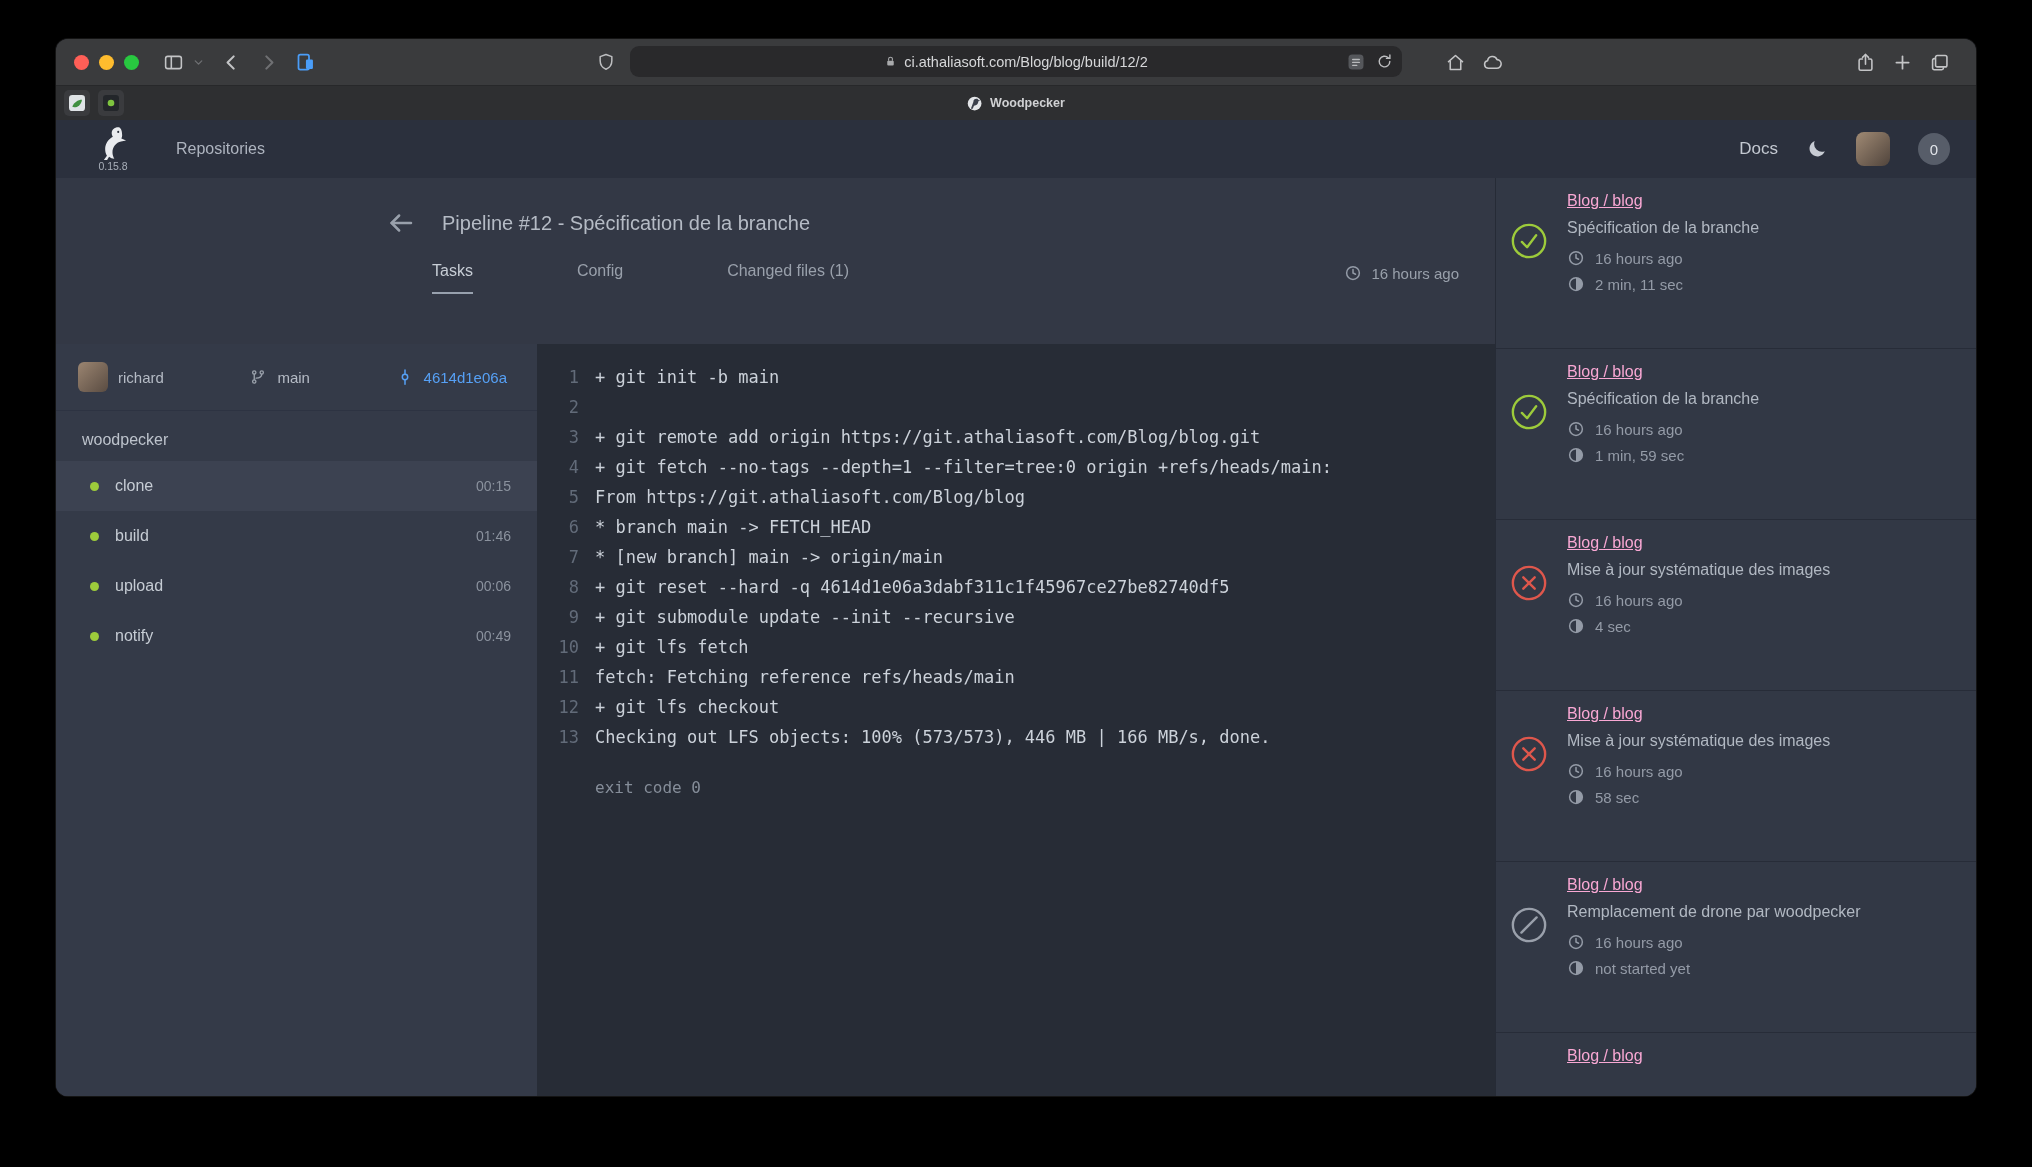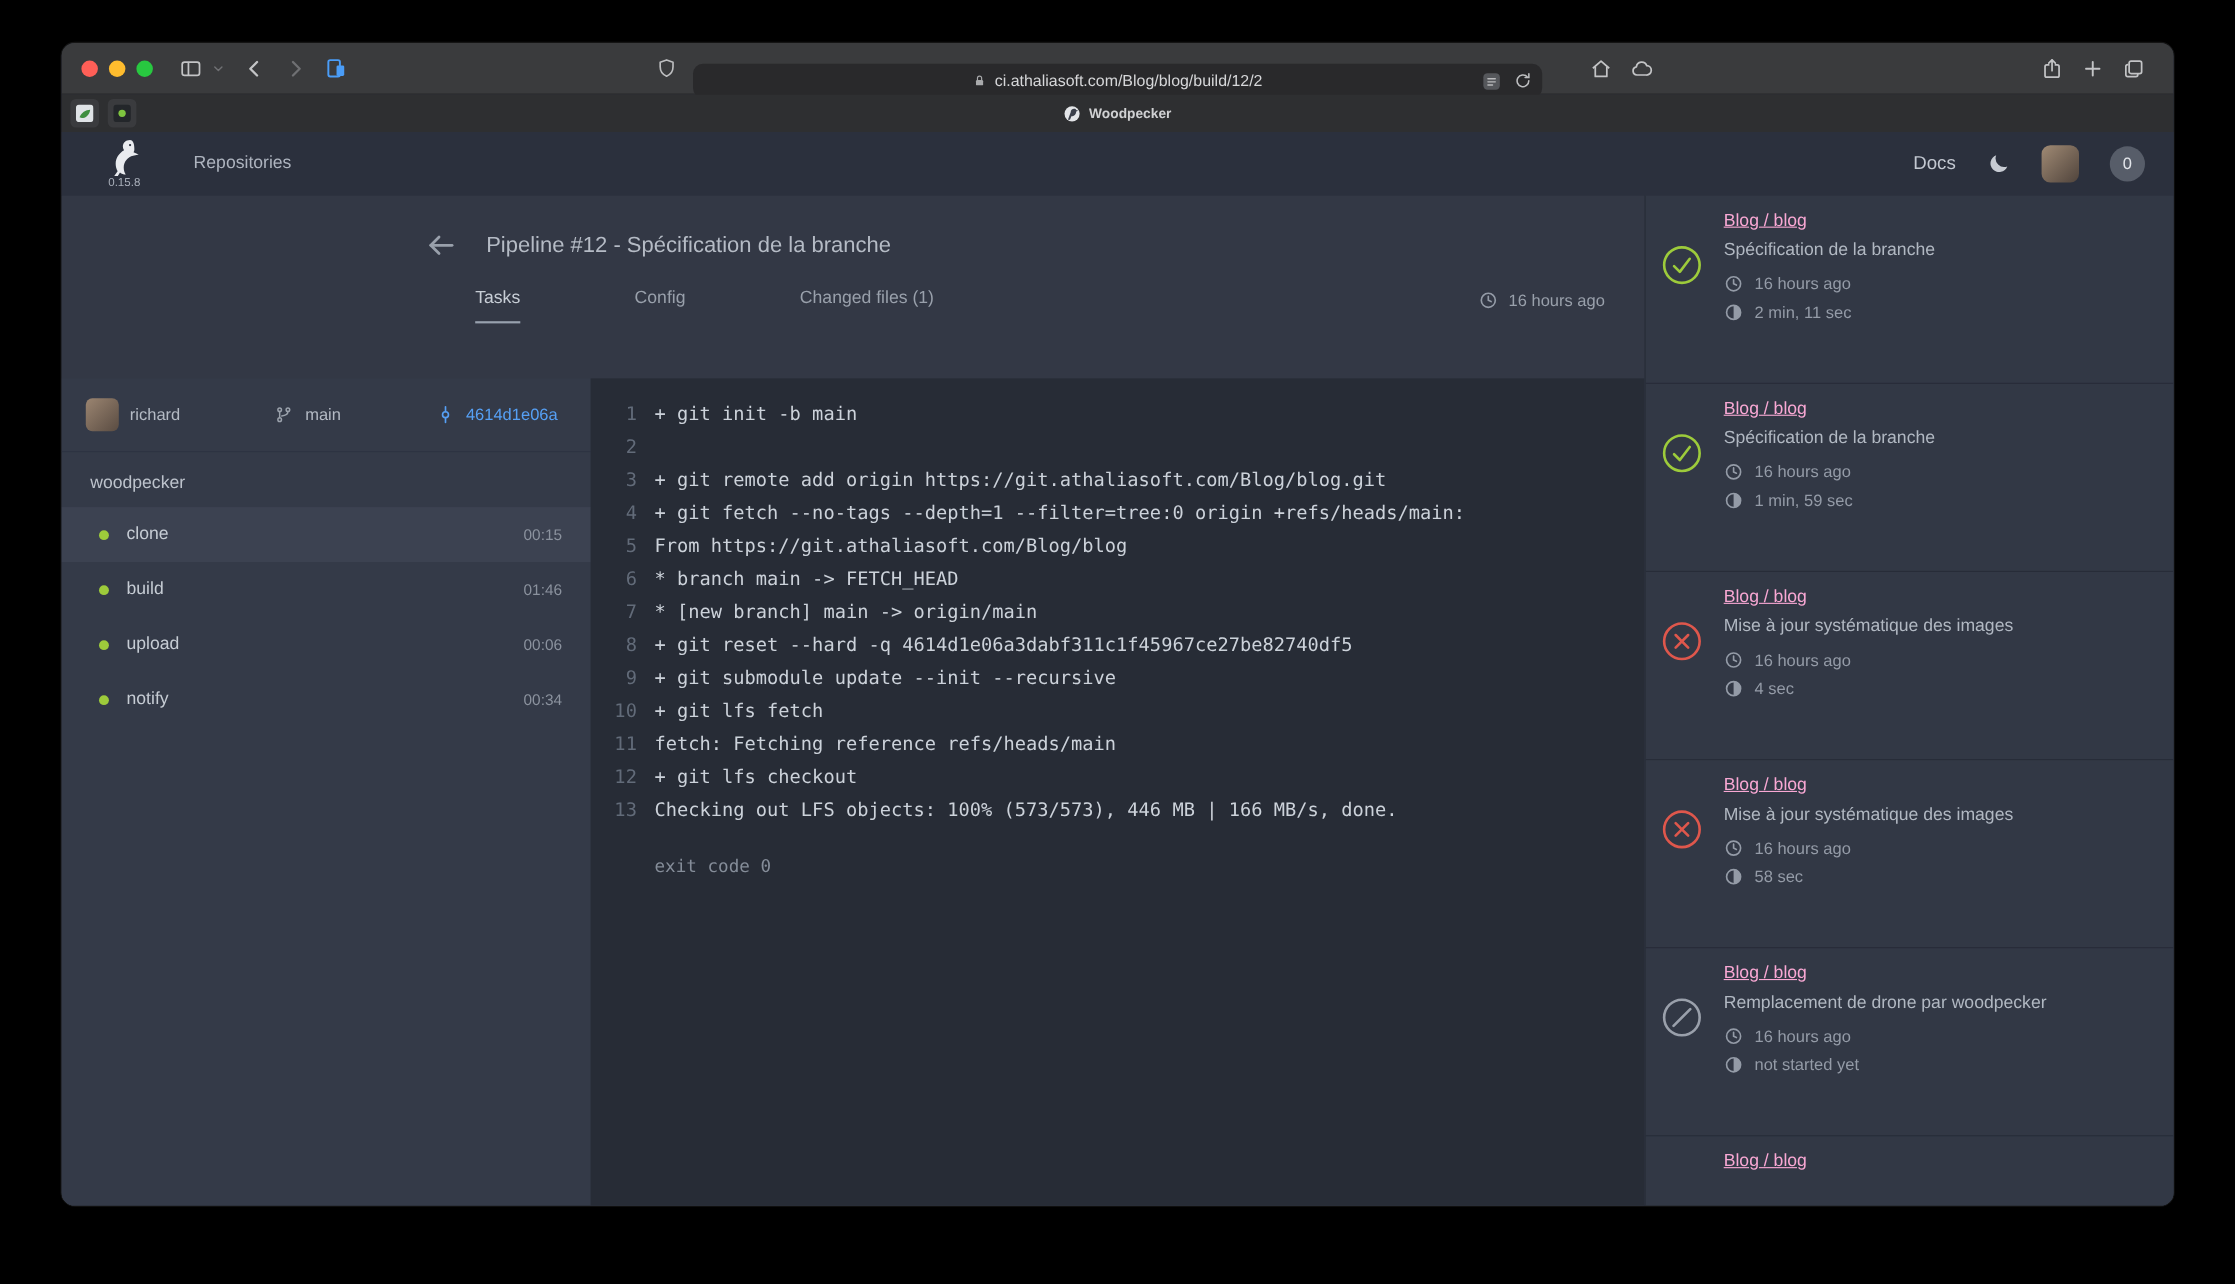--- a/index.html
+++ b/index.html
@@ -14,21 +14,21 @@
            padding:0 18px;position:relative;border-bottom:1px solid #27282a;}
   .lights{display:flex;gap:10px;margin-right:16px;}
   .light{width:15px;height:15px;border-radius:50%;}
   .light.red{background:#ff5f57}.light.yellow{background:#febc2e}.light.green{background:#28c840}
   .tbi{width:21px;height:21px;color:#c3c4c6;margin:0 8px;display:inline-flex;flex:none;}
   .tbi.small{width:13px;height:13px;margin-left:0;}
   .tbi.dim{color:#6f7073}
   .tbi.blue{color:#4a9df8}
   [data-icon] svg{width:100%;height:100%;display:block;}
   .url-shield{position:absolute;left:calc(50% - 420px);top:13px;width:20px;height:20px;color:#bdbec0;}
-  .url-field{position:absolute;left:50%;top:19px;transform:translateX(-50%);width:772px;height:31px;
+  .url-field{position:absolute;left:50%;top:7px;transform:translateX(-50%);width:772px;height:31px;
              background:#29292b;border-radius:9px;display:flex;align-items:center;justify-content:center;
              gap:7px;color:#d6d7d9;font-size:14.5px;}
   .lock{width:13px;height:13px;color:#a9aaac;display:inline-flex;}
   .url-right{position:absolute;right:9px;top:50%;transform:translateY(-50%);display:flex;gap:10px;align-items:center;}
   .badge-ic{width:20px;height:20px;display:inline-flex;}
   .reload{width:17px;height:17px;color:#bdbec0;display:inline-flex;}
   .toolbar-right{margin-left:auto;display:flex;align-items:center;}
   .spacer{width:336px;height:1px;}
 
   
@@ -330,21 +330,21 @@
                     <span class="step-time">01:46</span>
                   </div>
                   <div class="step-row">
                     <span class="dot"></span>
                     <span class="step-name">upload</span>
                     <span class="step-time">00:06</span>
                   </div>
                   <div class="step-row">
                     <span class="dot"></span>
                     <span class="step-name">notify</span>
-                    <span class="step-time">00:34</span>
+                    <span class="step-time">00:49</span>
                   </div>
                 </div>
             </div>
 
             <div class="log-panel">
               <div>
 
               <div class="log-line"><span class="ln">1</span><span class="lt">+ git init -b main</span></div>
                   <div class="log-line"><span class="ln">2</span></div>
                   <div class="log-line"><span class="ln">3</span><span class="lt">+ git remote add origin https://git.athaliasoft.com/Blog/blog.git</span></div>

